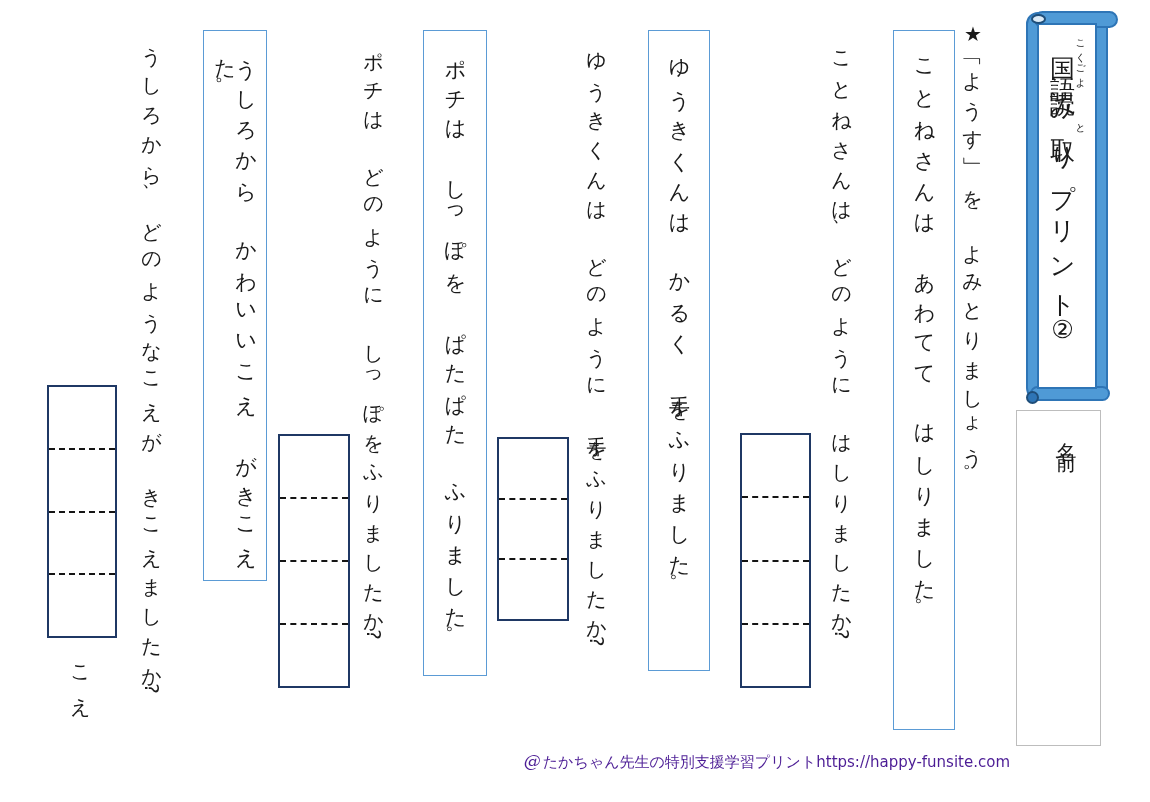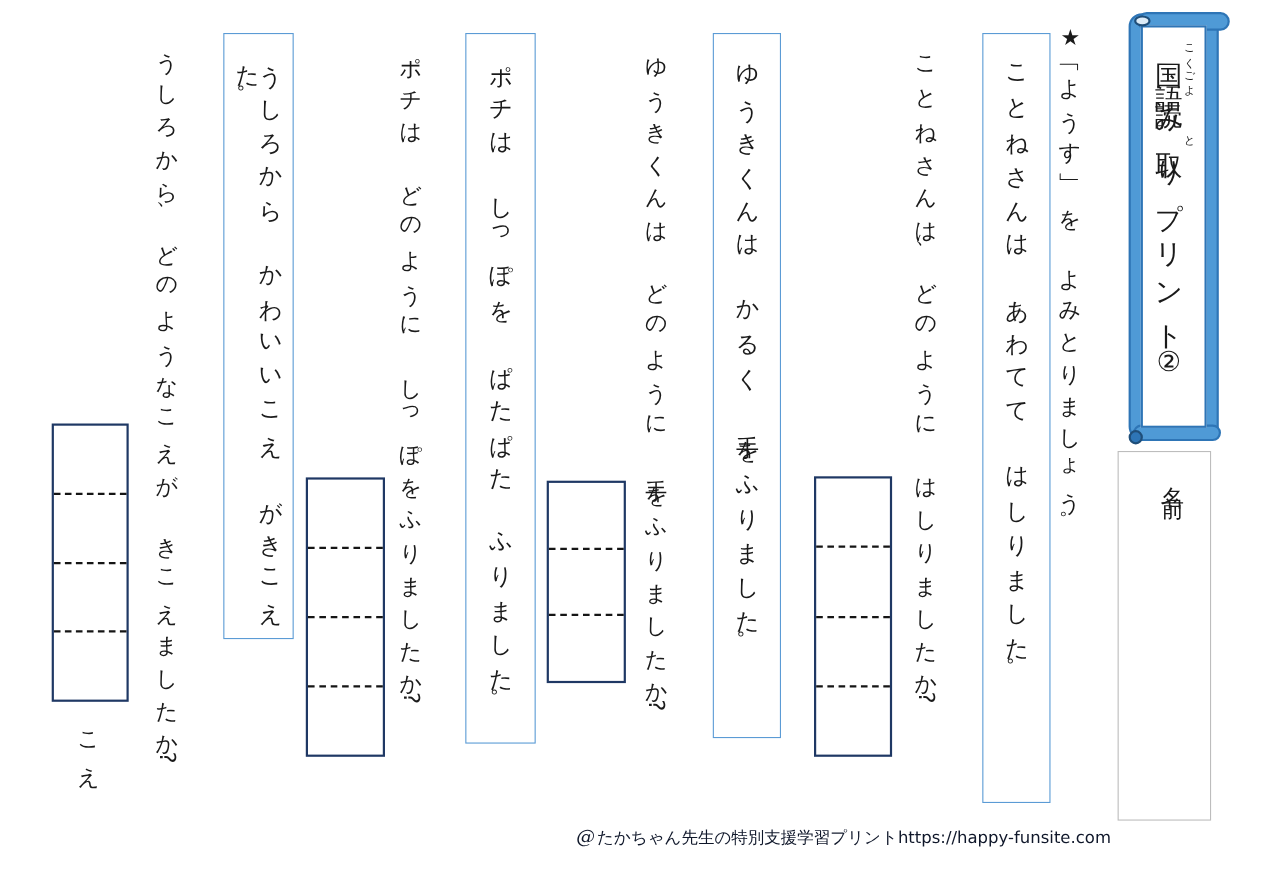--- a/index.html
+++ b/index.html
@@ -93,21 +93,21 @@
   .s2{left:423px;top:30px;width:64px;height:646px;}
   .q2{left:364px;top:38px;height:616px;}
   .a2{left:278px;top:434px;width:72px;height:254px;}
 
   .s3{left:203px;top:30px;width:64px;height:551px;}
   .q3{left:142px;top:33px;height:672px;}
   .a3{left:47px;top:385px;width:70px;height:253px;}
 
   
   .footer{
-    position:absolute;top:751px;right:140px;font-size:15px;color:#0f172a;
+    position:absolute;top:751px;right:140px;font-size:15px;color:#4c1d95;
     white-space:nowrap;
   }
   .footer .logo{
     font-family:"DejaVu Serif",serif;font-style:italic;font-size:17px;margin-right:2px;
   }
 </style>
 </head>
 <body>
 
 <div class="page">

